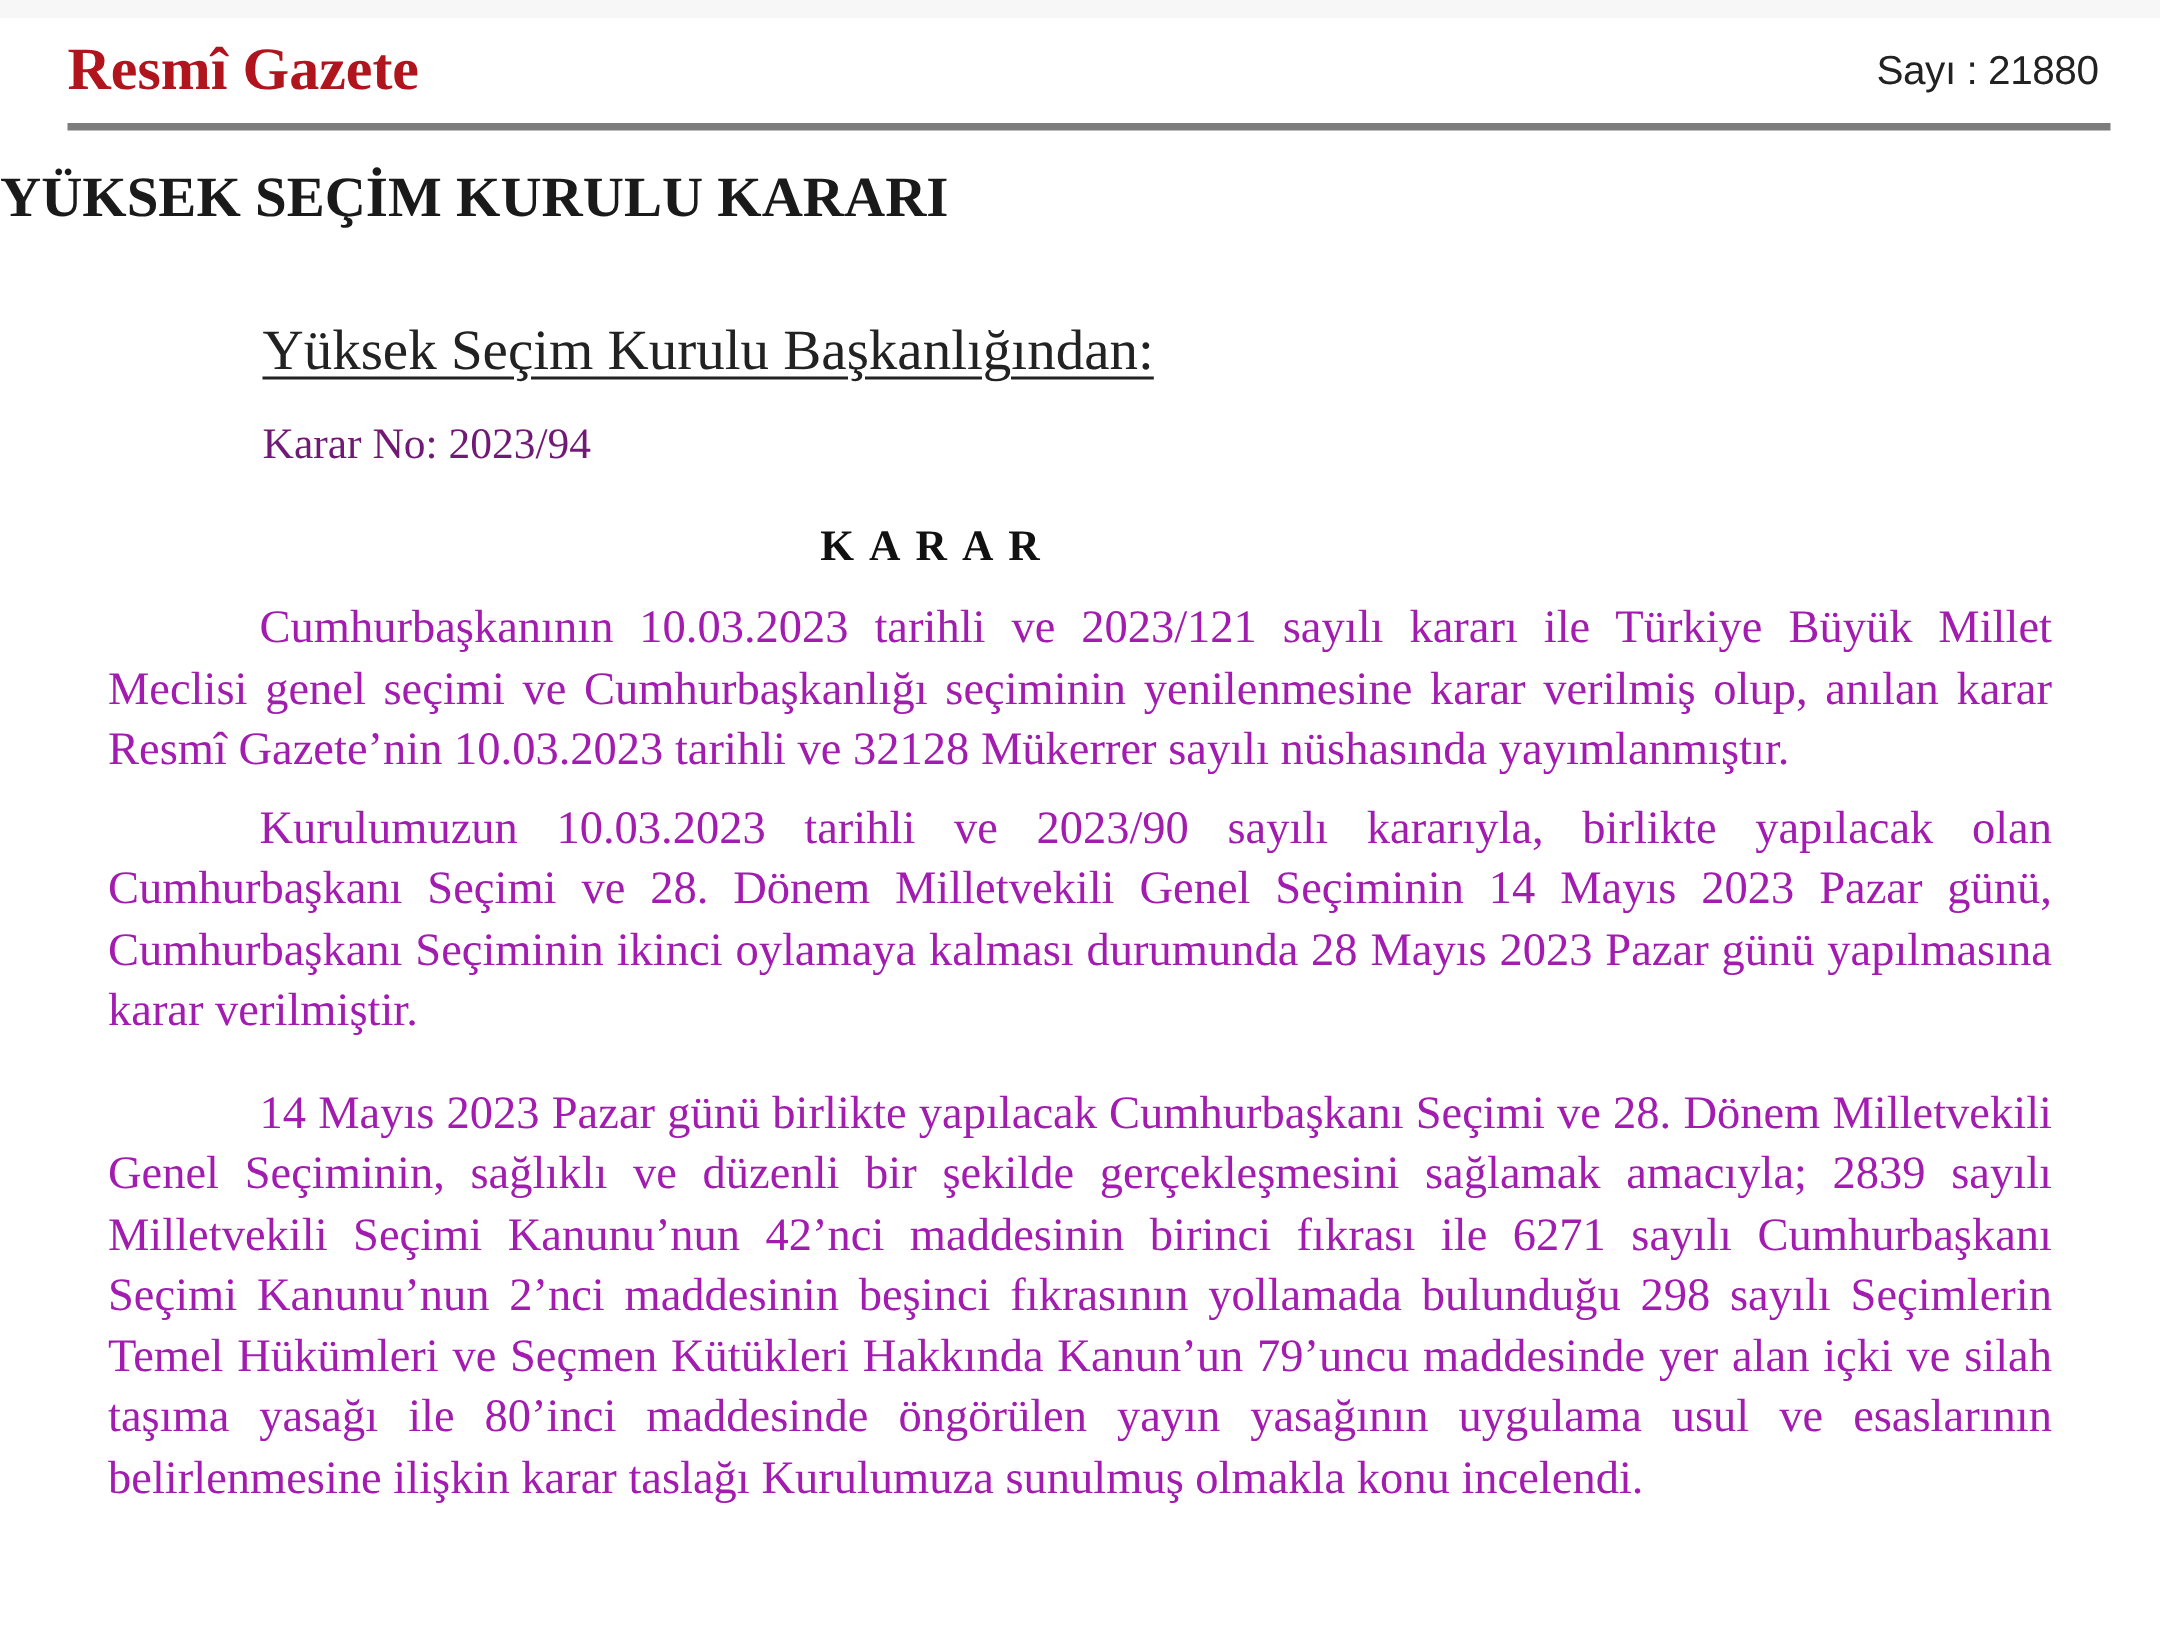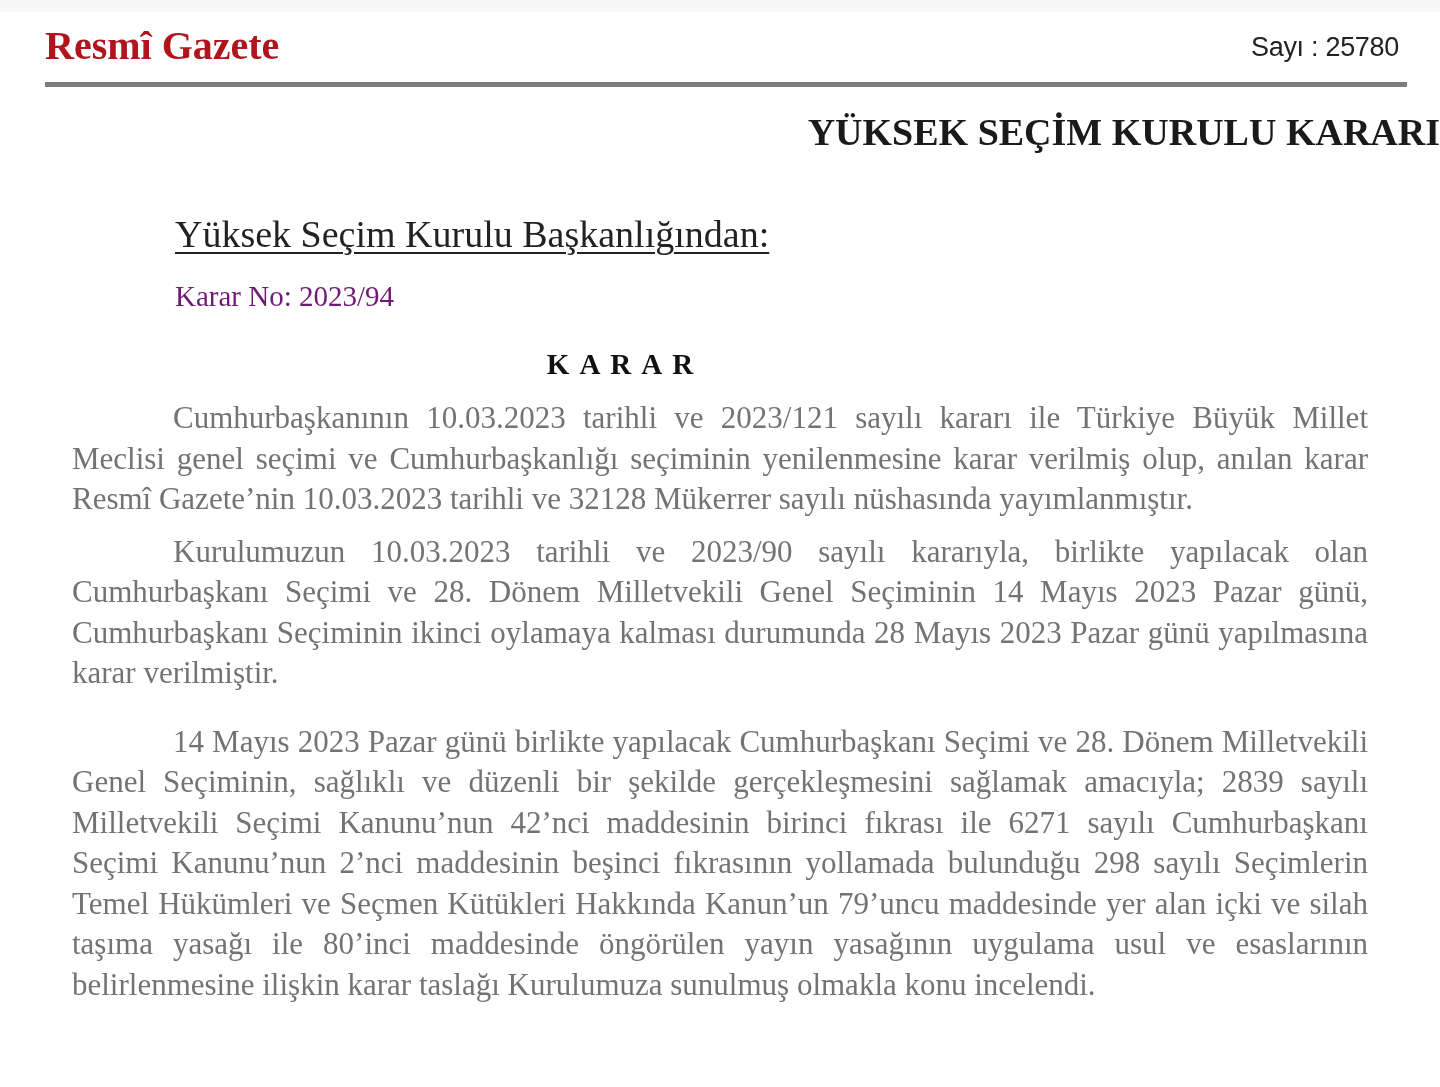--- a/index.html
+++ b/index.html
@@ -52,21 +52,21 @@
   }
   .header-rule {
     position: absolute;
     left: 45px; top: 82px;
     width: 1362px; height: 5px;
     background: #7d7d7d;
   }
   .doc-title {
     position: absolute;
     left: 0; width: 1440px; top: 110px;
-    text-align: right;
+    text-align: left;
     font-family: "Liberation Serif", serif;
     font-weight: bold;
     font-size: 38px;
     color: #1a1a1a;
   }
   .authority {
     position: absolute;
     left: 175px; top: 212px;
     font-family: "Liberation Serif", serif;
     font-size: 38px;
@@ -95,37 +95,37 @@
     padding-left: 10px;
     box-sizing: border-box;
   }
   .body {
     position: absolute;
     left: 72px; top: 398px;
     width: 1296px;
     font-family: "Liberation Serif", serif;
     font-size: 31px;
     line-height: 40.5px;
-    color: #737373;
+    color: #a21caf;
   }
   .para {
     margin: 0 0 12px 0;
     text-align: justify;
     text-indent: 101px;
   }
   .para:nth-child(2) { margin-bottom: 28px; }
 </style>
 </head>
 <body>
 
 <div class="topbar"></div>
 
 <div class="header">
   <div class="header-title">Resmî Gazete</div>
-  <div class="header-issue">Sayı : 25780</div>
+  <div class="header-issue">Sayı : 21880</div>
 </div>
 <div class="header-rule"></div>
 
 <div class="doc-title">YÜKSEK SEÇİM KURULU KARARI</div>
 
 <div class="authority">Yüksek Seçim Kurulu Başkanlığından:</div>
 
 <div class="decision-no">Karar No: 2023/94</div>
 
 <div class="karar-heading">KARAR</div>

